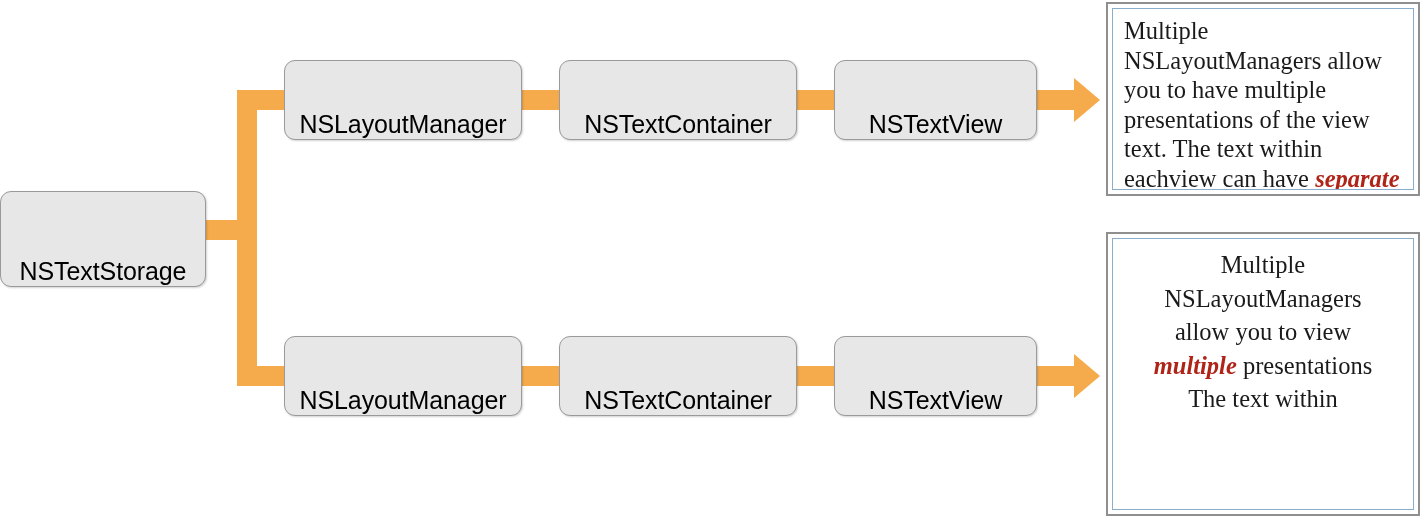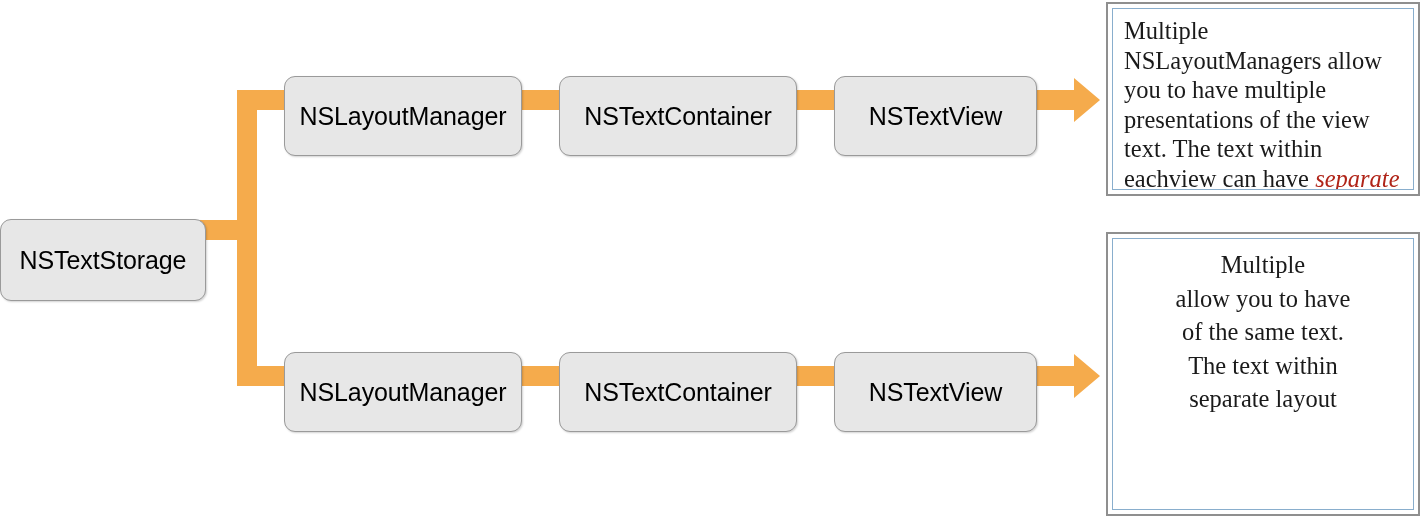--- a/index.html
+++ b/index.html
@@ -19,25 +19,24 @@
   }
 
   
   .node {
     position: absolute;
     box-sizing: border-box;
     background: #e7e7e7;
     border: 1px solid #9a9a9a;
     border-radius: 11px;
     display: flex;
-    align-items: center;
+    align-items: flex-end;
     justify-content: center;
     box-shadow: 1px 1px 2px rgba(0,0,0,0.18);
     z-index: 3;
-    margin-top: 16px;
   }
   .node-label {
     font-family: "Liberation Sans", sans-serif;
     font-size: 25px;
     color: #000000;
     white-space: nowrap;
     letter-spacing: -0.1px;
   }
 
   
@@ -71,21 +70,21 @@
     font-family: "Liberation Serif", serif;
     color: #1a1a1a;
     overflow: hidden;
   }
   .tb-para {
     margin: 0;
   }
   .em-red {
     color: #b02418;
     font-style: italic;
-    font-weight: normal;
+    font-weight: bold;
   }
 
   #textbox-top .textbox-inner {
     text-align: left;
     font-size: 24.5px;
     line-height: 29.5px;
     padding: 7px 9px 0 11px;
   }
   #textbox-bottom .textbox-inner {
     text-align: center;
@@ -114,21 +113,21 @@
   <div class="conn" style="left:790px; top:366px; width:50px; height:20px;"></div>
 
   <svg class="arrow" style="left:1030px; top:76px;" width="72" height="48" viewBox="0 0 72 48">
     <path d="M0,14 L44,14 L44,2 L70,24 L44,46 L44,34 L0,34 Z" fill="#f5ab4c"></path>
   </svg>
 
   <svg class="arrow" style="left:1030px; top:352px;" width="72" height="48" viewBox="0 0 72 48">
     <path d="M0,14 L44,14 L44,2 L70,24 L44,46 L44,34 L0,34 Z" fill="#f5ab4c"></path>
   </svg>
 
-  <div class="node" style="left:0px; top:203px; width:206px; height:82px;">
+  <div class="node" style="left:0px; top:191px; width:206px; height:96px;">
     <span class="node-label">NSTextStorage</span>
   </div>
 
   <div class="node" style="left:284px; top:60px; width:238px; height:80px;">
     <span class="node-label">NSLayoutManager</span>
   </div>
 
   <div class="node" style="left:559px; top:60px; width:238px; height:80px;">
     <span class="node-label">NSTextContainer</span>
   </div>
@@ -151,21 +150,21 @@
 
   <div class="textbox" id="textbox-top" style="left:1106px; top:2px; width:314px; height:194px;">
     <div class="textbox-inner">
       <p class="tb-para"><span>Multiple NSLayoutManagers allow you to have multiple presentations of the view text. The text within eachview can have </span><span class="em-red">separate</span></p>
     </div>
   </div>
 
   <div class="textbox" id="textbox-bottom" style="left:1106px; top:232px; width:314px; height:284px;">
     <div class="textbox-inner">
       <div>Multiple</div>
-      <div>allow you to have</div>
-      <div>of the same text.</div>
+      <div>NSLayoutManagers</div>
+      <div>allow you to view</div>
+      <div><span class="em-red">multiple</span><span> presentations</span></div>
       <div>The text within</div>
-      <div>separate layout</div>
 
     </div>
   </div>
 
 </div>
 
 </body></html>

